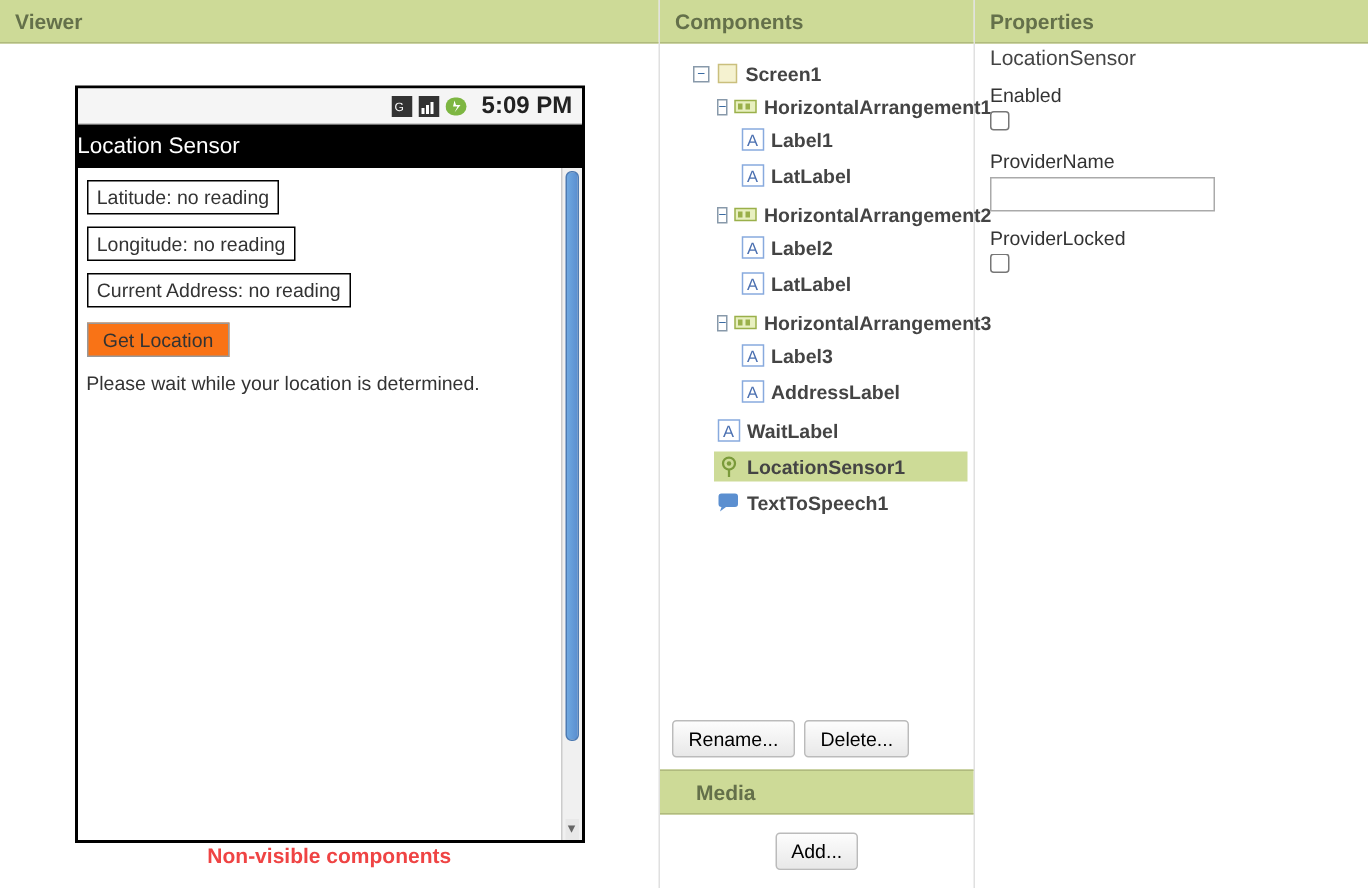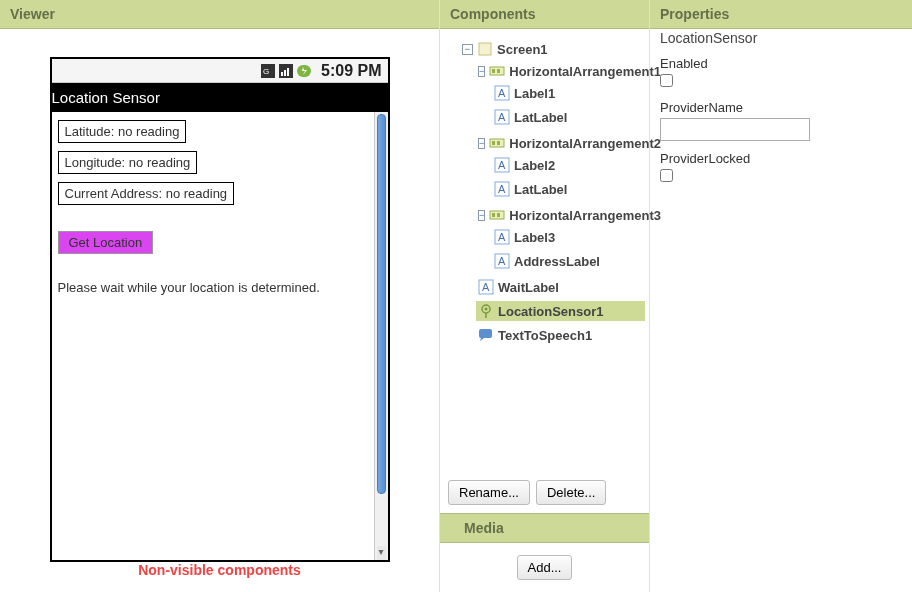--- a/index.html
+++ b/index.html
@@ -20,21 +20,21 @@
 
 .titlebar { background: #000000; color: #fff; padding: 6px 0; font-size: 15px; }
 .screen-area { display: flex; height: 448px; }
 .screen-content { flex: 1; padding: 4px 6px; background: #fff; }
 .scrolltrack { width: 14px; background: #f0f0f0; border-left: 1px solid #ccc; position: relative; }
 .scrollthumb { position: absolute; top: 2px; left: 2px; right: 2px; height: 380px; background: linear-gradient(to right,#6fa8e0,#5b8fd0); border-radius: 4px; border: 1px solid #4d7ab2; }
 .scroll-arrow { position: absolute; left: 2px; right: 2px; height: 14px; text-align: center; font-size: 10px; color: #666; }
 .scroll-arrow.down { bottom: 0; background:#e8e8e8; }
 
 .boxed { border: 1px solid #000; padding: 3px 6px; margin: 4px 0; display: inline-block; font-size: 13px; }
-.app-button { background: #d946ef; border: 1px solid #999; padding: 3px 10px; margin: 22px 0; font-size: 13px; display: inline-block; }
+.app-button { background: #f97316; border: 1px solid #999; padding: 3px 10px; margin: 6px 0; font-size: 13px; display: inline-block; }
 .wait-text { font-size: 13px; margin-top: 4px; }
 
 .nonvis-title { text-align: center; margin-top: 0; font-weight: bold; color: #ef4444; font-size: 14px; }
 
 
 .components { width: 210px; border-right: 1px solid #e0e0e0; display: flex; flex-direction: column; }
 .tree { padding: 8px 4px; font-size: 13px; color: #444; flex: 1; }
 .tree ul { list-style: none; padding-left: 16px; }
 .tree li { padding: 2px 0; white-space: nowrap; }
 .tree-row { display: flex; align-items: center; gap: 4px; padding: 2px 2px; }

